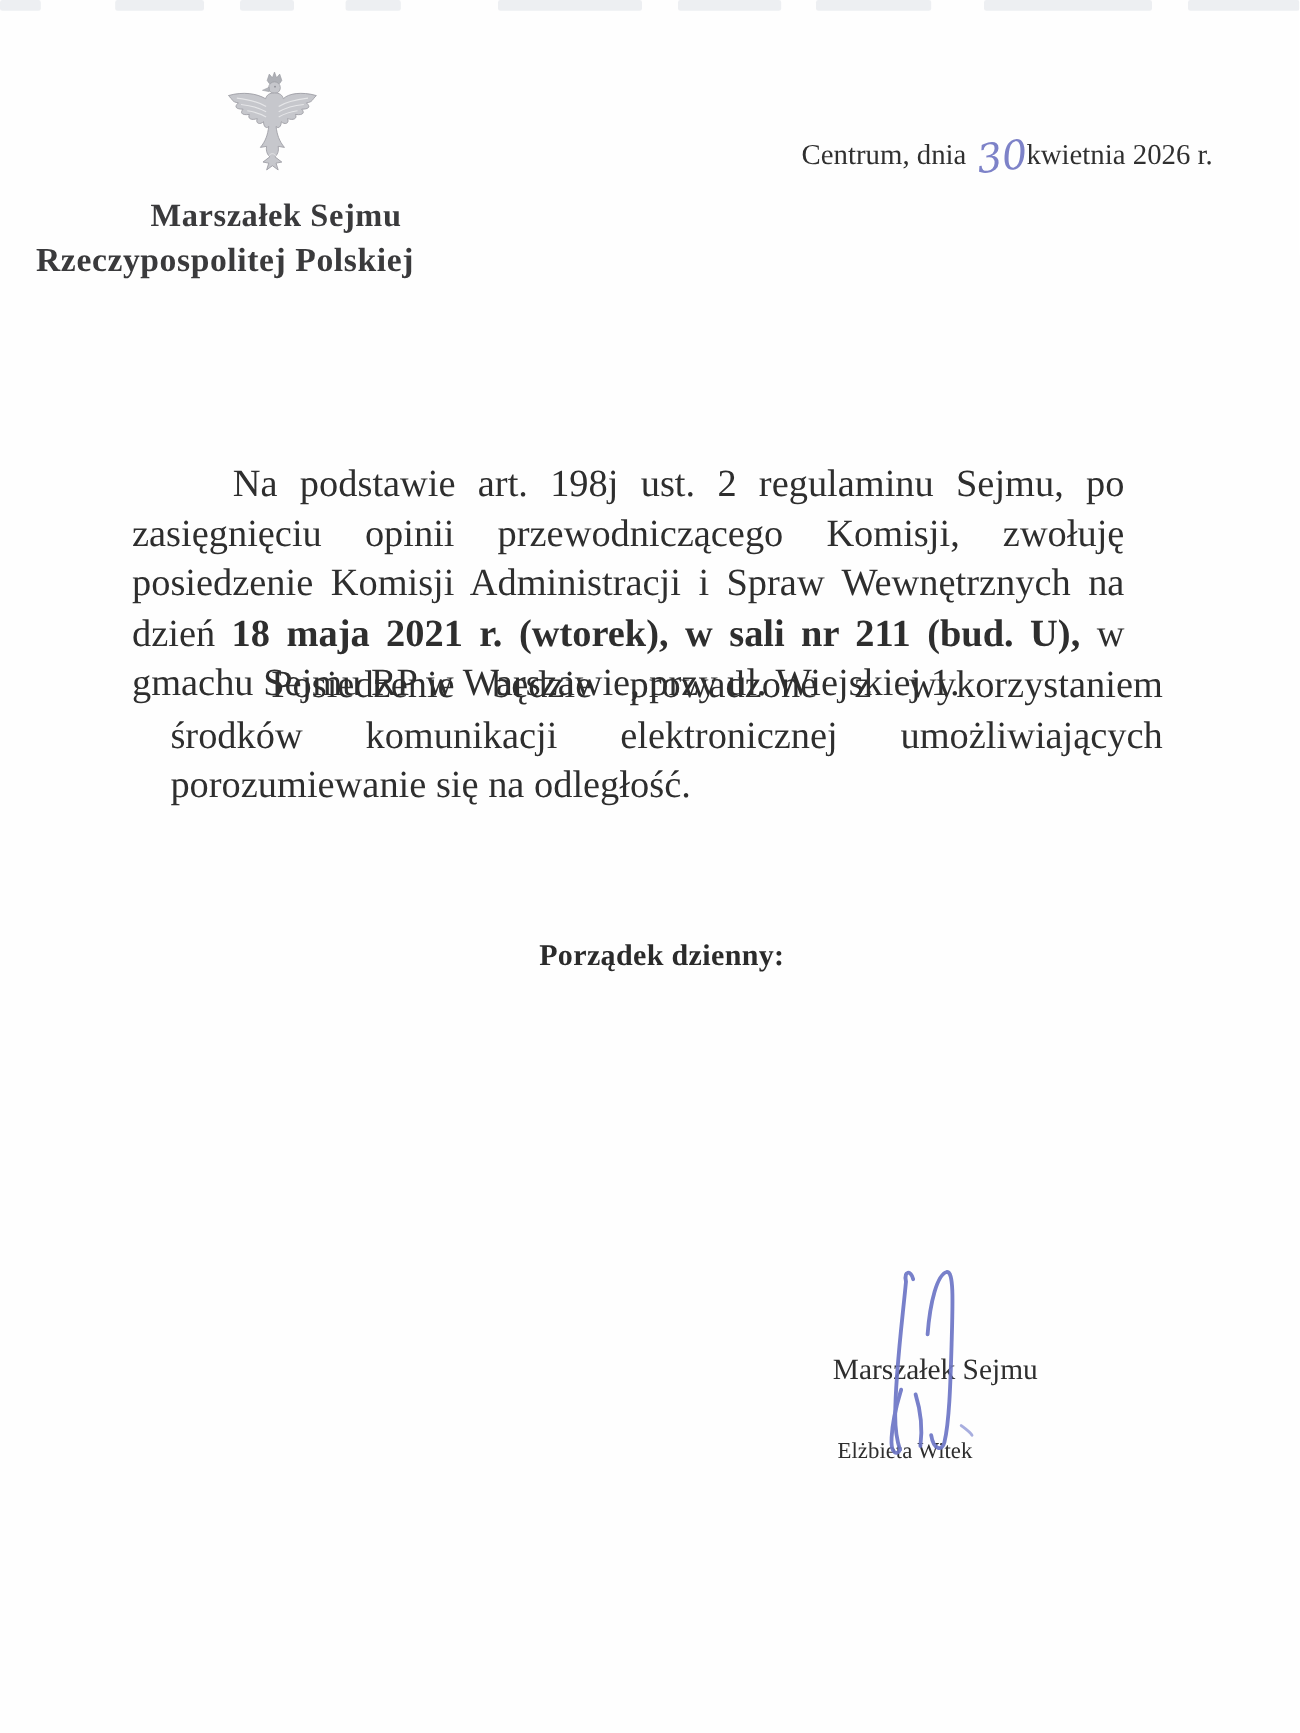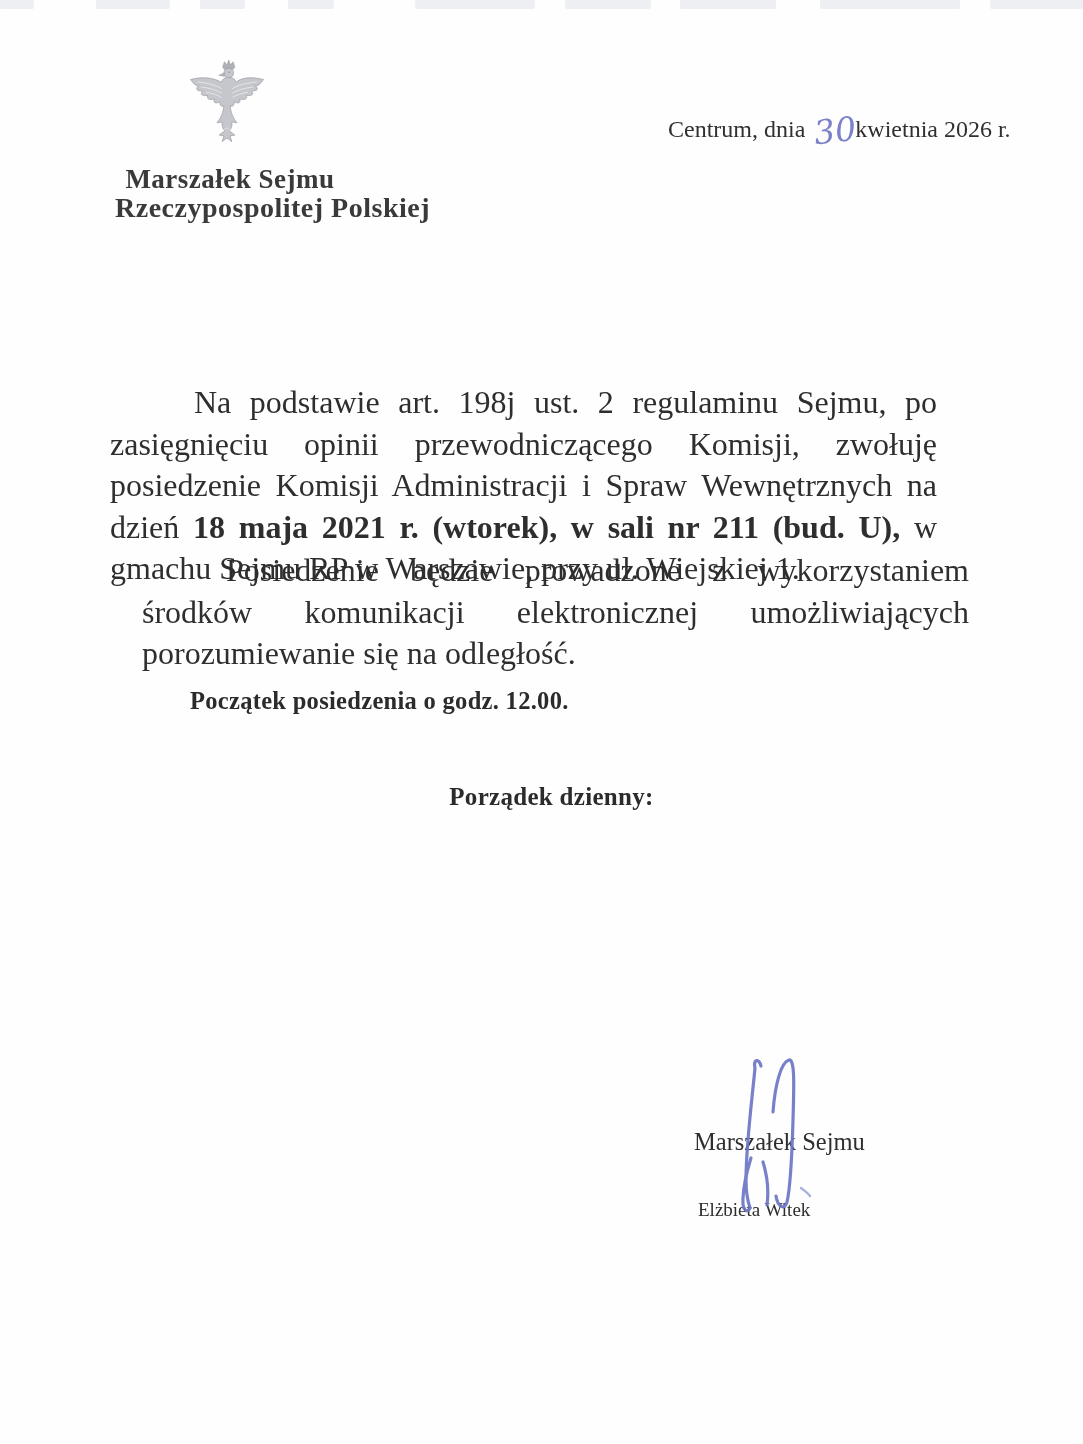--- a/index.html
+++ b/index.html
@@ -41,23 +41,23 @@
     width: 380px;
     text-align: center;
     font-size: 27px;
     font-weight: 600;
     color: #3a3a3c;
     letter-spacing: 0.5px;
   }
   .office-line2 {
     position: absolute;
     left: 30px;
-    top: 192px;
+    top: 202px;
     width: 400px;
-    text-align: right;
+    text-align: left;
     font-size: 28px;
     font-weight: 600;
     color: #3a3a3c;
     letter-spacing: 0.5px;
   }
 
   
   .dateline {
     position: absolute;
     left: 668px;
@@ -195,21 +195,20 @@
 
   <div class="office-line1">Marszałek Sejmu</div>
   <div class="office-line2">Rzeczypospolitej Polskiej</div>
 
   <div class="dateline"><span>Centrum, dnia</span><span class="hand-day">30</span><span>kwietnia 2026 r.</span></div>
 
   <div class="para indent p1"><span>Na podstawie art. 198j ust. 2 regulaminu Sejmu, po zasięgnięciu opinii przewodniczącego Komisji, zwołuję posiedzenie Komisji Administracji i Spraw Wewnętrznych na dzień </span><b>18 maja 2021 r. (wtorek), w sali nr 211 (bud. U),</b><span> w gmachu Sejmu RP w Warszawie, przy ul. Wiejskiej 1.</span></div>
 
   <div class="para indent p2">Posiedzenie będzie prowadzone z wykorzystaniem środków komunikacji elektronicznej umożliwiających porozumiewanie się na odległość.</div>
 
-  <div class="meeting-time">Początek posiedzenia o godz. 12.00.</div>
 
   <div class="agenda-heading">Porządek dzienny:</div>
 
 
   <div class="sig-title">Marszałek Sejmu</div>
   <div class="sig-name">Elżbieta Witek</div>
 
   <svg class="sig-ink" viewBox="0 0 160 185">
     <g fill="none" stroke="#6d76c6" stroke-width="3.2" stroke-linecap="round" opacity="0.92">
 

